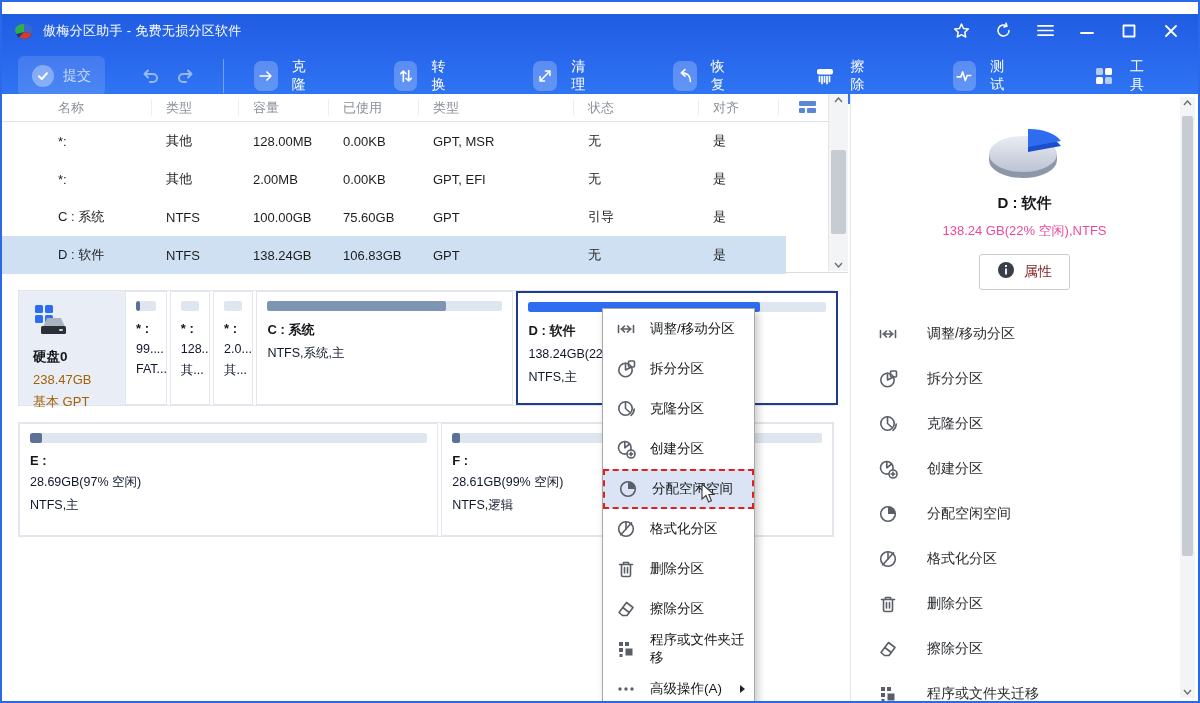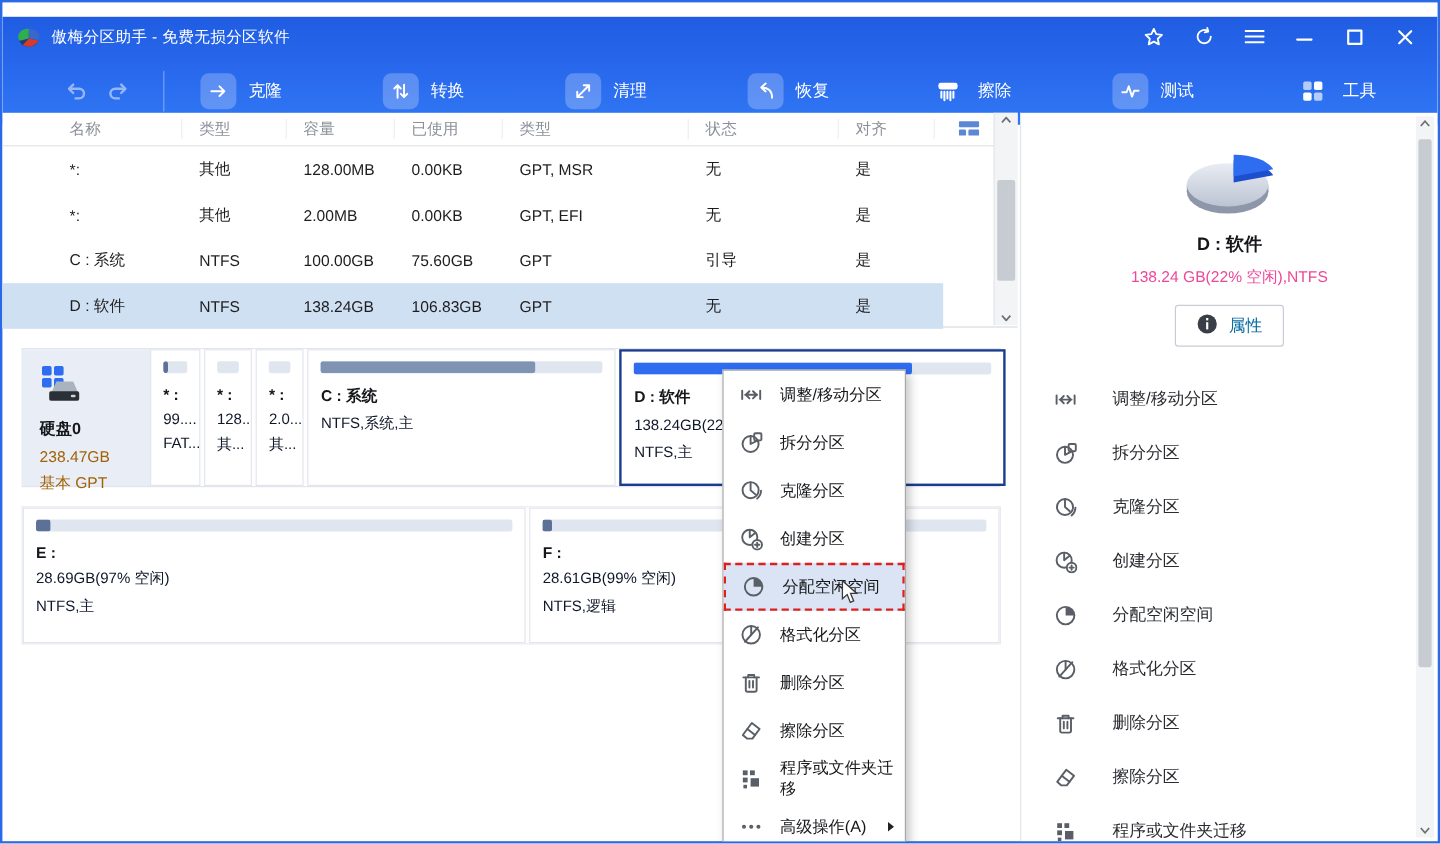--- a/index.html
+++ b/index.html
@@ -47,21 +47,21 @@
   .part-bar{height:10px;border-radius:2px;background:#dfe6f0;position:relative;overflow:hidden;}
   .part-fill{position:absolute;left:0;top:0;bottom:0;border-radius:2px;}
   .part-label{font-size:13px;font-weight:bold;color:#15171a;margin-top:10px;white-space:nowrap;}
   .part-sub{font-size:12.5px;color:#0f172a;margin-top:6px;white-space:nowrap;}
 
   
   .sidebar{position:absolute;top:92px;left:848px;right:0;bottom:0;background:#fff;border-left:1px solid #e2e5ea;}
   .pie-wrap{display:flex;justify-content:center;margin-top:22px;}
   .sb-part-name{text-align:center;font-size:15px;font-weight:bold;color:#15171a;margin-top:14px;}
   .sb-part-info{text-align:center;font-size:13px;color:#ec4899;margin-top:9px;}
-  .props-btn{display:flex;align-items:center;gap:9px;margin:14px auto 0;border:1px solid #c9cdd3;border-radius:3px;background:#fff;padding:6px 17px;font-size:14px;color:#0369a1;font-family:Liberation Sans, sans-serif;}
+  .props-btn{display:flex;align-items:center;gap:9px;margin:14px auto 0;border:1px solid #c9cdd3;border-radius:3px;background:#fff;padding:6px 17px;font-size:14px;color:#7f1d1d;font-family:Liberation Mono, monospace;}
   .sb-menu{margin-top:21px;}
   .sb-item{display:flex;align-items:center;height:45px;padding-left:27px;gap:29px;font-size:14px;color:#2a2c30;}
   .sb-scroll{position:absolute;top:3px;right:3px;width:15px;bottom:3px;background:#f3f4f6;}
   .sb-thumb{position:absolute;left:2px;right:2px;top:19px;height:440px;background:#c7cbd2;border-radius:2px;}
 
   
   .context-menu{position:absolute;left:600px;top:306px;width:151px;height:395px;background:#fff;border:1px solid #a8a8a8;box-shadow:3px 4px 8px rgba(0,0,0,.22);z-index:50;overflow:hidden;}
   .cm-item{position:relative;display:flex;align-items:center;height:40px;padding-left:13px;gap:14px;font-size:13.5px;color:#15171a;box-sizing:border-box;}
   .cm-item.hl{background:#dae4f4;border:2px dashed #e01f1f;}
   .cm-arrow{position:absolute;right:9px;width:0;height:0;border-left:5px solid #222;border-top:4px solid transparent;border-bottom:4px solid transparent;}
@@ -114,20 +114,28 @@
             </svg>
           </span>
           <span class="win-btn">
             <svg width="14" height="14" viewBox="0 0 14 14">
               <path d="M2 2 L12 12 M12 2 L2 12" stroke="#fff" stroke-width="1.8" fill="none" stroke-linecap="round" stroke-linejoin="round"></path>
             </svg>
           </span>
         </div>
     </div>
     <div class="toolbar">
+      <button class="submit-btn">
+        <span class="check-chip">
+          <svg width="12" height="12" viewBox="0 0 12 12">
+              <path d="M2 6.2 L4.8 9 L10 3.2" stroke="#fff" stroke-width="2" fill="none" stroke-linecap="round" stroke-linejoin="round"></path>
+            </svg>
+        </span>
+        <span>提交</span>
+      </button>
       <div class="undo-redo">
         <span class="ur-btn">
           <svg width="20" height="20" viewBox="0 0 20 20">
               <path d="M5 8 H13 A4 4 0 0 1 13 16 H10" stroke="#fff" stroke-width="2" fill="none" stroke-linecap="round"></path>
               <path d="M8 4.5 L4.5 8 L8 11.5" stroke="#fff" stroke-width="2" fill="none" stroke-linecap="round" stroke-linejoin="round"></path>
             </svg>
         </span>
         <span class="ur-btn">
           <svg width="20" height="20" viewBox="0 0 20 20">
               <path d="M15 8 H7 A4 4 0 0 0 7 16 H10" stroke="#fff" stroke-width="2" fill="none" stroke-linecap="round"></path>

